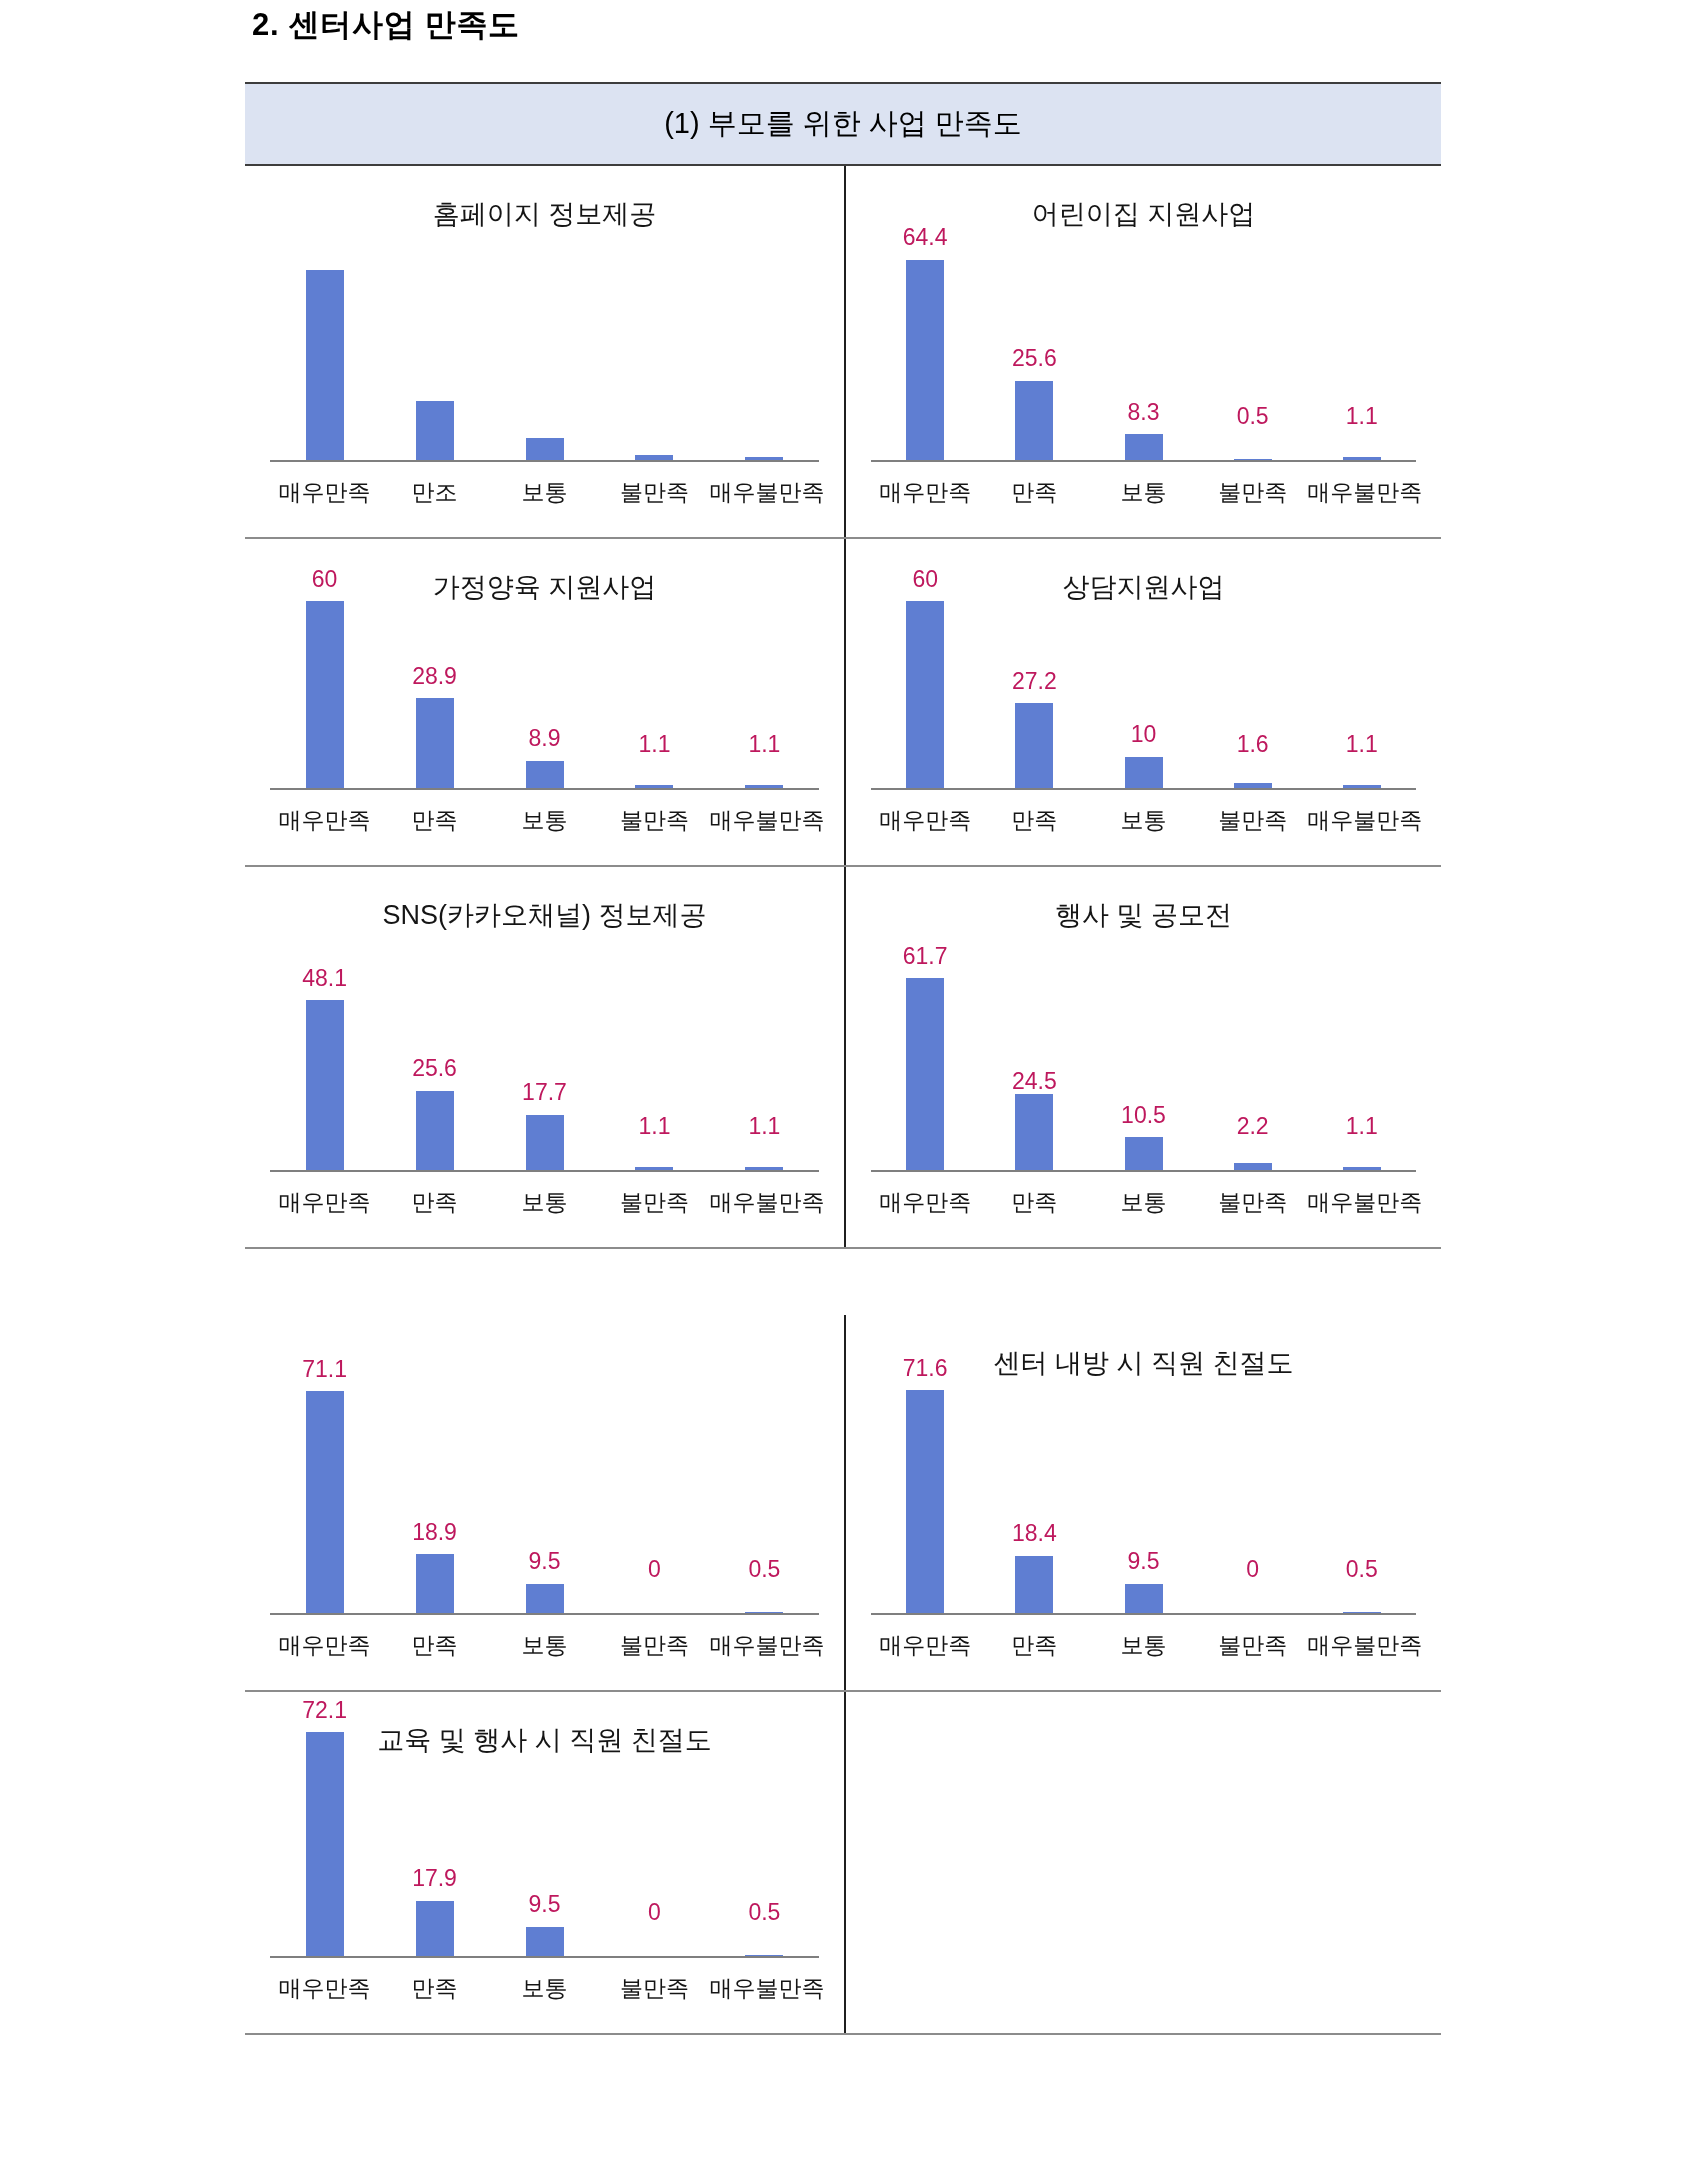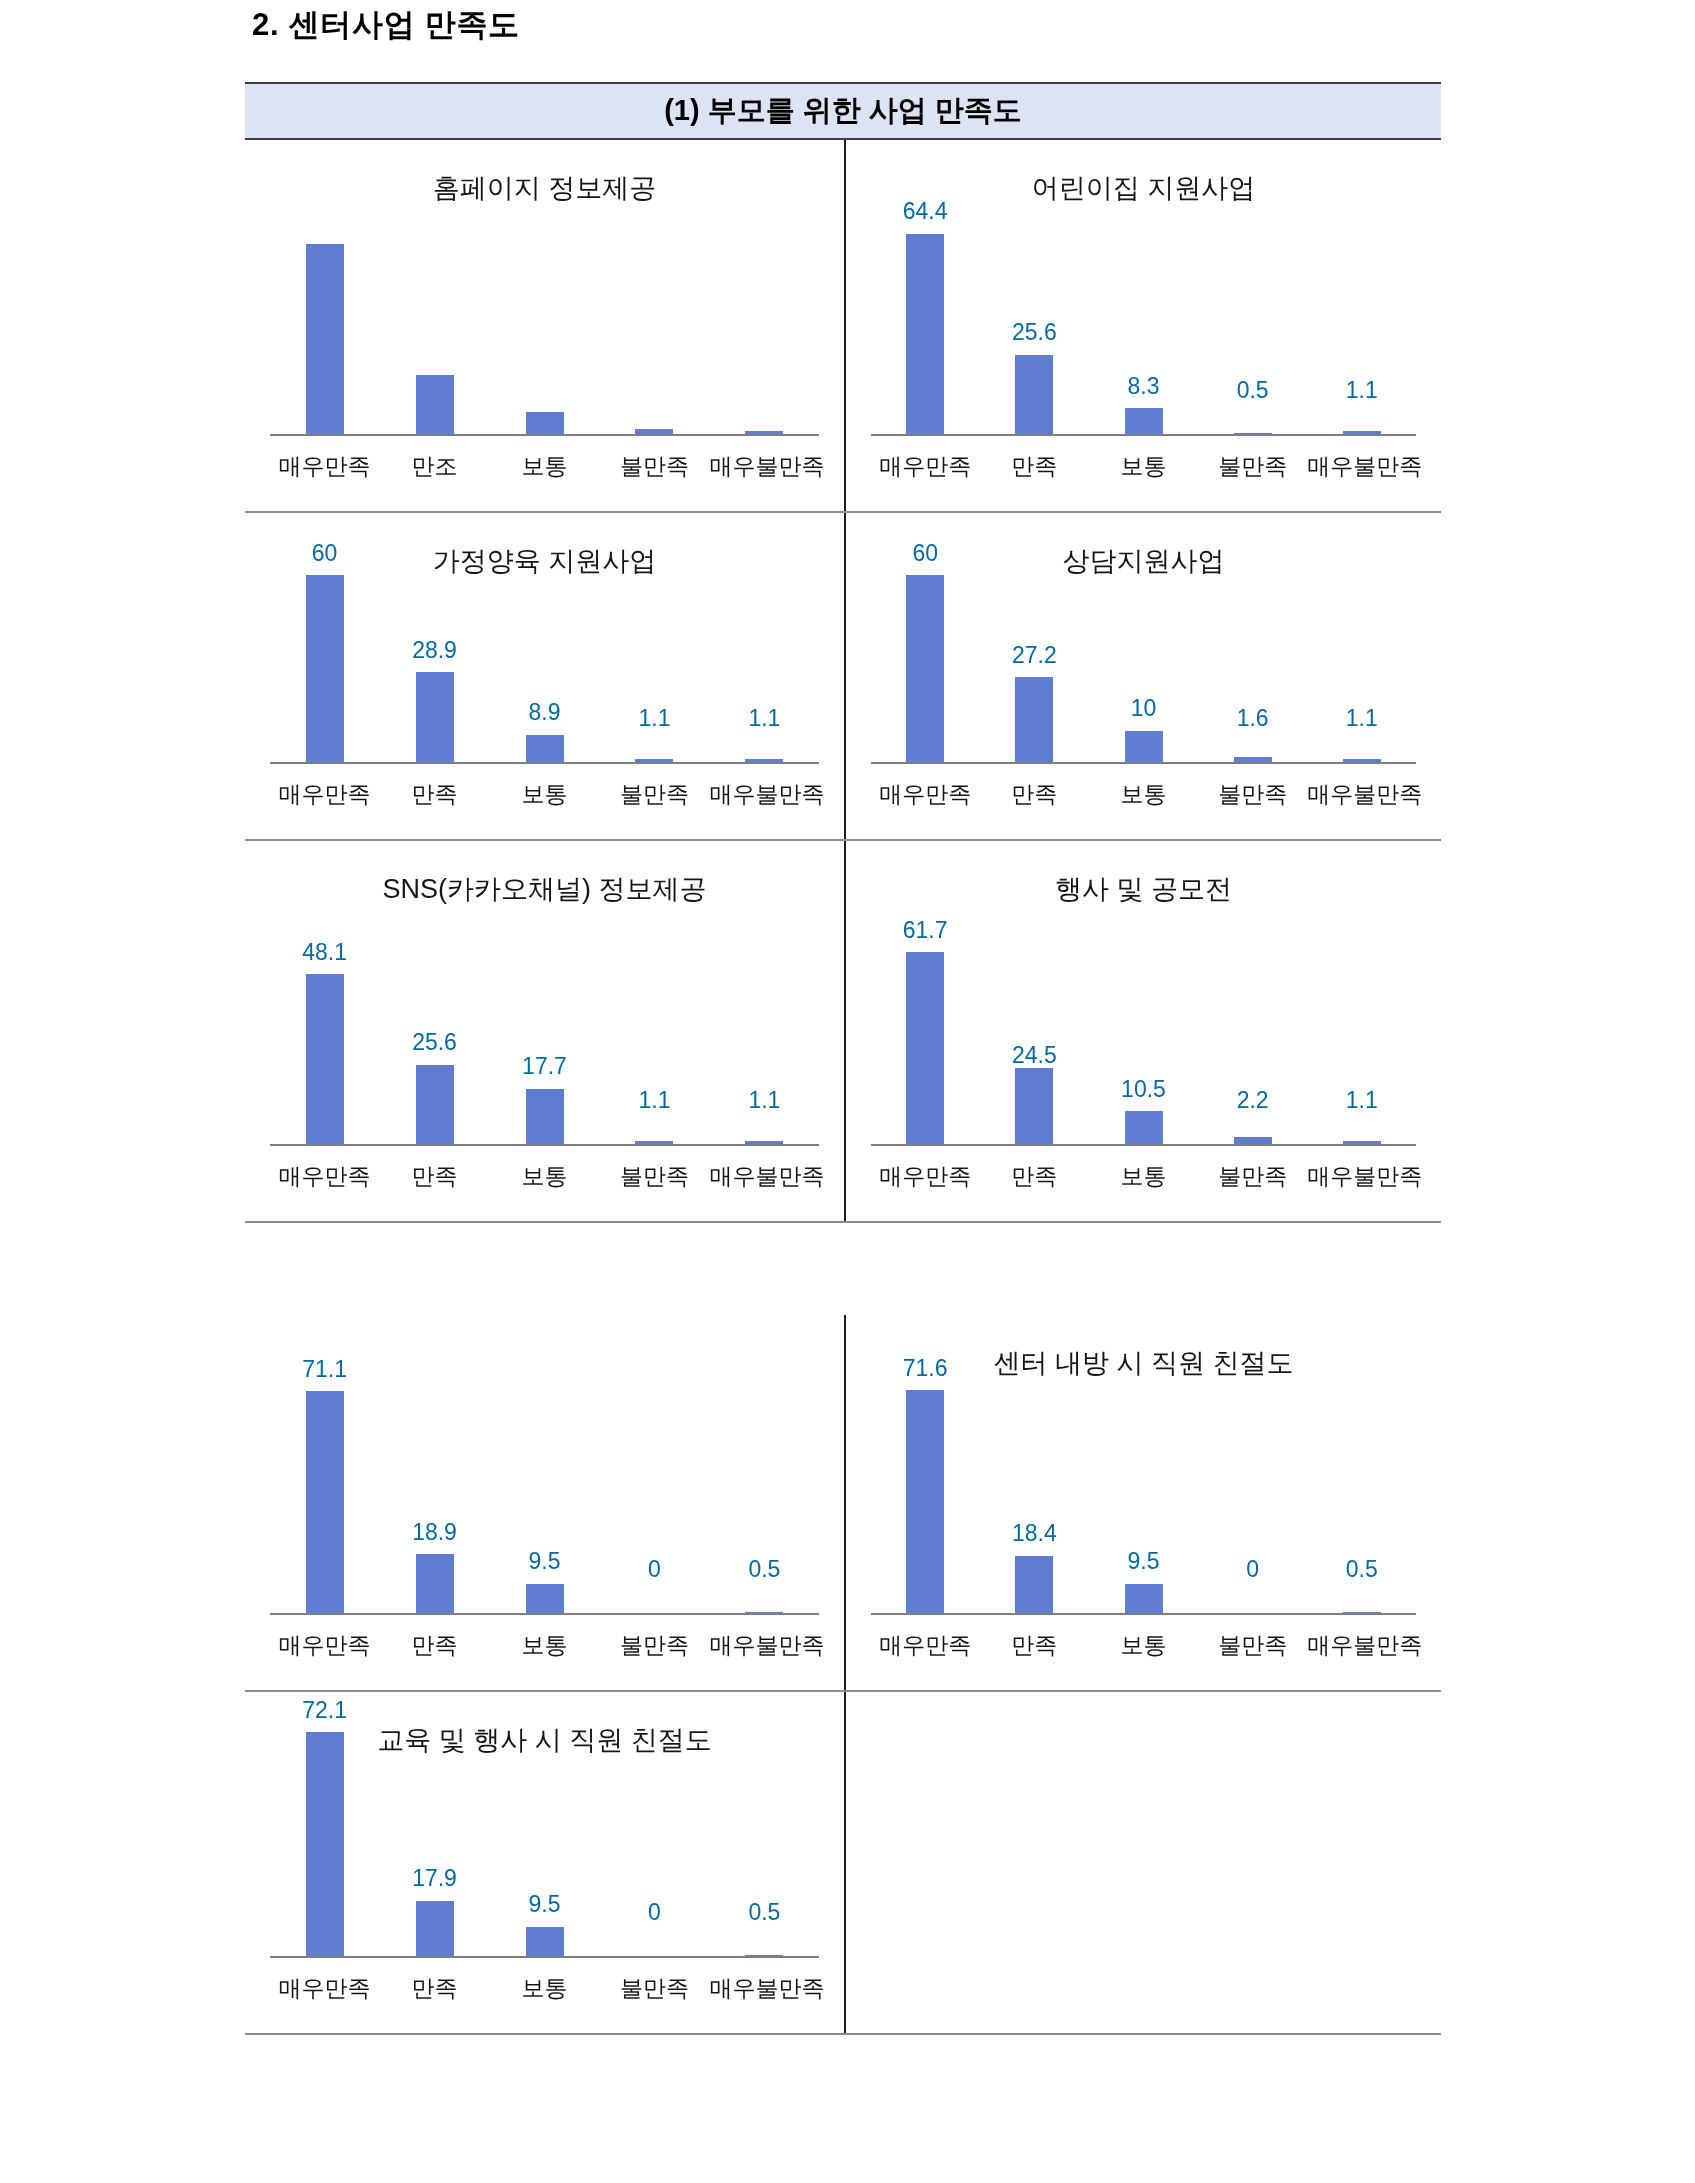--- a/index.html
+++ b/index.html
@@ -2,33 +2,33 @@
 <html style="--bar: #5f7ed2; --header-bg: #dce3f2; --header-border: #3d3d3d; --row-border: #8c8c8c; --axis: #7f7f7f;font-size:11px"><head>
 <meta charset="utf-8">
 <style>
   html,body{margin:0;padding:0;background:#fff;}
   .page{position:relative;width:1695px;height:2183px;background:#ffffff;
         font-family:"Liberation Sans","DejaVu Sans",sans-serif;color:#111;overflow:hidden;}
   .doc-title{position:absolute;left:252px;top:4.1px;font-size:31px;font-weight:bold;color:#000;letter-spacing:0.7px;}
   .tbl{position:absolute;left:245px;width:1196px;}
   #table1{top:82px;}
   #table2{top:1315px;}
-  .sec-header{box-sizing:border-box;height:58px;background:var(--header-bg,#dce3f2);
+  .sec-header{box-sizing:border-box;height:84px;background:var(--header-bg,#dce3f2);
       border-top:2.7px solid var(--header-border,#3d3d3d);border-bottom:2.7px solid var(--header-border,#3d3d3d);
-      display:flex;align-items:center;justify-content:center;font-size:29px;font-weight:bold;color:#000;}
+      display:flex;align-items:center;justify-content:center;font-size:29px;font-weight:normal;color:#000;}
   .row{display:flex;box-sizing:border-box;border-bottom:2.7px solid var(--row-border,#8c8c8c);}
   .r546{height:373px}.r557{height:328px}.r558{height:382px}.r552{height:377px}.r567{height:343px}
   .cell{box-sizing:border-box;}
   .cell.left{width:601px;border-right:2.1px solid #1f1f1f;}
   .cell.right{flex:1;}
   .chart{height:100%;box-sizing:border-box;padding:0 24.6px 29px 24.6px;display:flex;flex-direction:column;}
   .chart-title{text-align:center;margin-top:30px;font-size:27px;color:#151515;white-space:nowrap;}
   .plot{position:relative;margin-top:auto;height:263px;border-bottom:2.1px solid var(--axis,#7f7f7f);}
   .bar{position:absolute;bottom:0;width:38px;background:var(--bar,#5f7ed2);}
-  .val{position:absolute;font-size:23px;color:#0369a1;white-space:nowrap;}
+  .val{position:absolute;font-size:23px;color:#be185d;white-space:nowrap;}
   .cats{display:flex;margin-top:15px;}
   .cats span{width:20%;text-align:center;font-size:23px;color:#151515;white-space:nowrap;}
 </style>
 </head>
 <body>
 
 <div class="page">
 
   <div class="doc-title">2. 센터사업 만족도</div>
 

